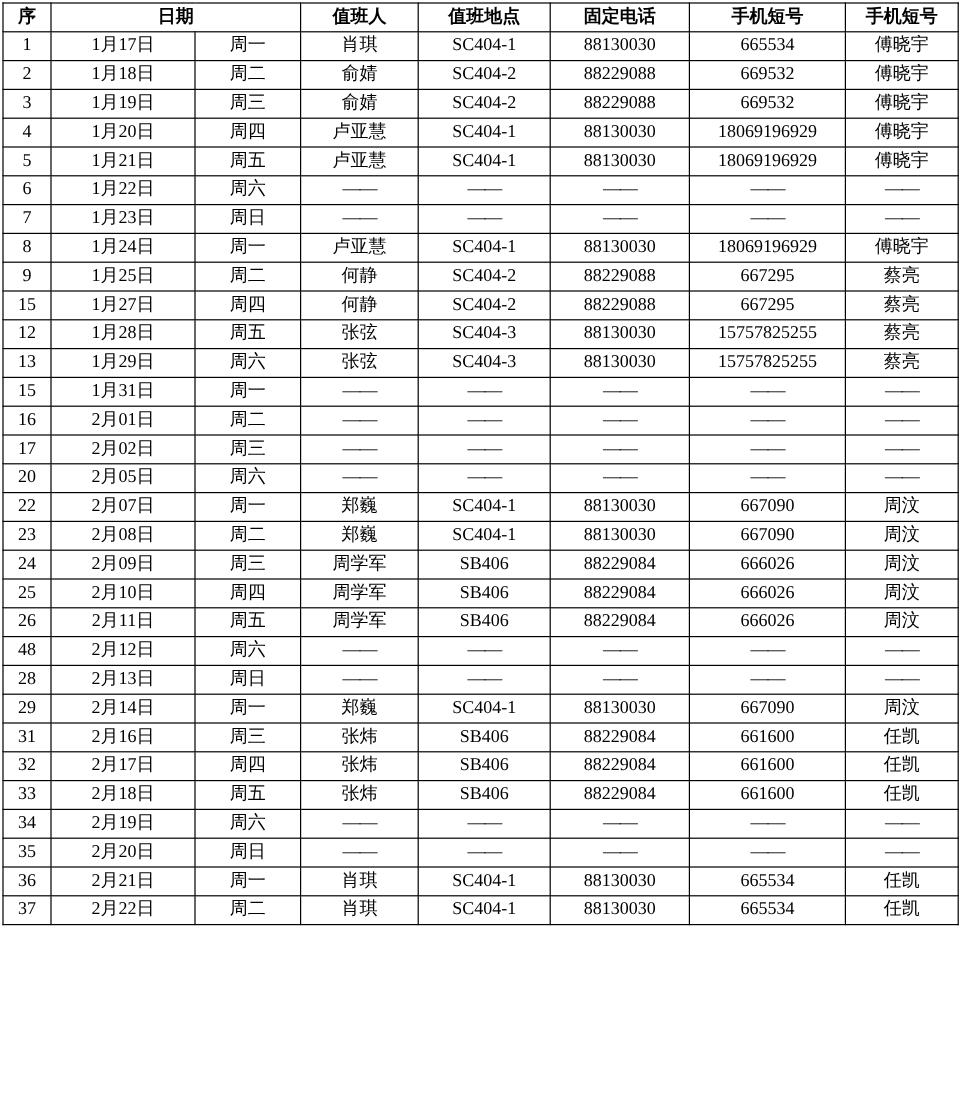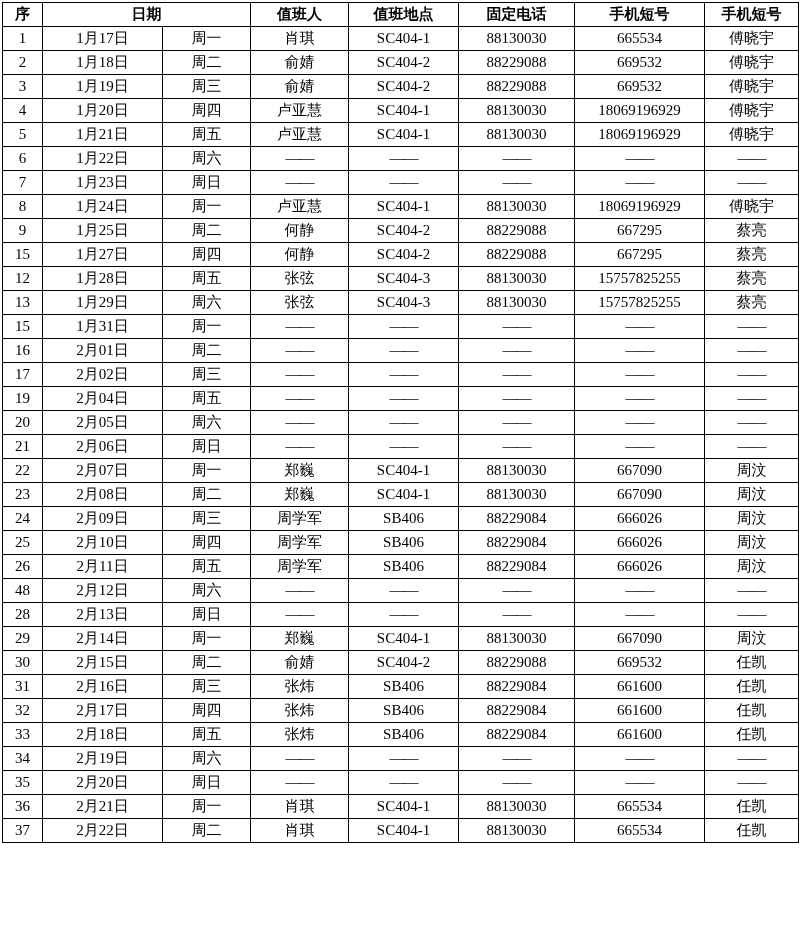--- a/index.html
+++ b/index.html
@@ -230,43 +230,23 @@
           <td class="seq">17</td>
           <td class="date">2月02日</td>
           <td class="week">周三</td>
           <td class="person dash">——</td>
           <td class="place dash">——</td>
           <td class="phone dash">——</td>
           <td class="mobile dash">——</td>
           <td class="leader dash">——</td>
         </tr>
         <tr>
-          <td class="seq">19</td>
-          <td class="date">2月04日</td>
-          <td class="week">周五</td>
-          <td class="person dash">——</td>
-          <td class="place dash">——</td>
-          <td class="phone dash">——</td>
-          <td class="mobile dash">——</td>
-          <td class="leader dash">——</td>
-        </tr>
-        <tr>
           <td class="seq">20</td>
           <td class="date">2月05日</td>
           <td class="week">周六</td>
-          <td class="person dash">——</td>
-          <td class="place dash">——</td>
-          <td class="phone dash">——</td>
-          <td class="mobile dash">——</td>
-          <td class="leader dash">——</td>
-        </tr>
-        <tr>
-          <td class="seq">21</td>
-          <td class="date">2月06日</td>
-          <td class="week">周日</td>
           <td class="person dash">——</td>
           <td class="place dash">——</td>
           <td class="phone dash">——</td>
           <td class="mobile dash">——</td>
           <td class="leader dash">——</td>
         </tr>
         <tr>
           <td class="seq">22</td>
           <td class="date">2月07日</td>
           <td class="week">周一</td>
@@ -338,30 +318,20 @@
         </tr>
         <tr>
           <td class="seq">29</td>
           <td class="date">2月14日</td>
           <td class="week">周一</td>
           <td class="person">郑巍</td>
           <td class="place">SC404-1</td>
           <td class="phone">88130030</td>
           <td class="mobile">667090</td>
           <td class="leader">周汶</td>
-        </tr>
-        <tr>
-          <td class="seq">30</td>
-          <td class="date">2月15日</td>
-          <td class="week">周二</td>
-          <td class="person">俞婧</td>
-          <td class="place">SC404-2</td>
-          <td class="phone">88229088</td>
-          <td class="mobile">669532</td>
-          <td class="leader">任凯</td>
         </tr>
         <tr>
           <td class="seq">31</td>
           <td class="date">2月16日</td>
           <td class="week">周三</td>
           <td class="person">张炜</td>
           <td class="place">SB406</td>
           <td class="phone">88229084</td>
           <td class="mobile">661600</td>
           <td class="leader">任凯</td>

